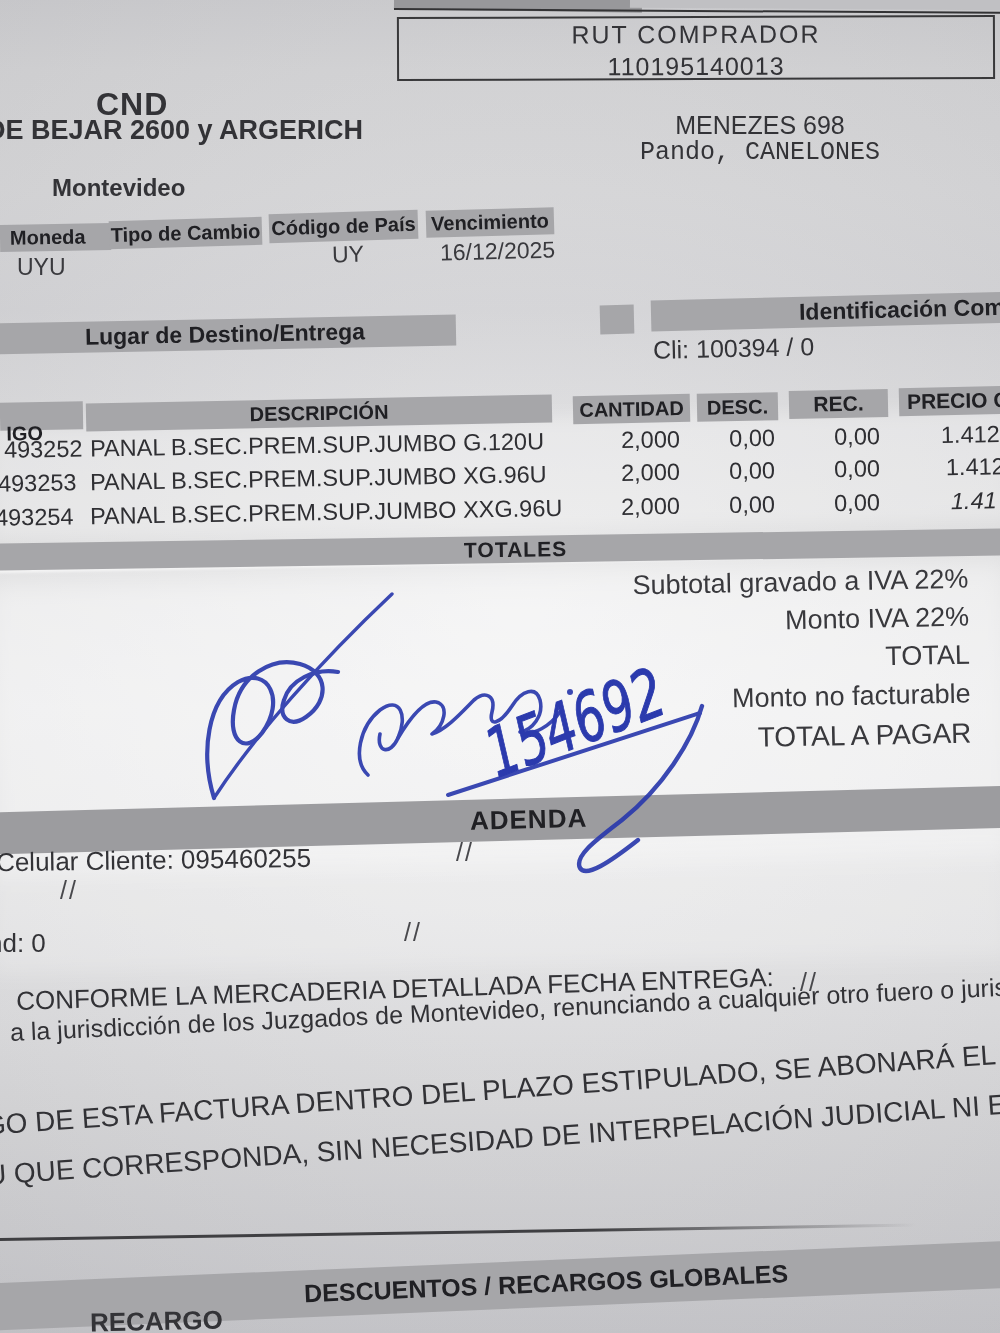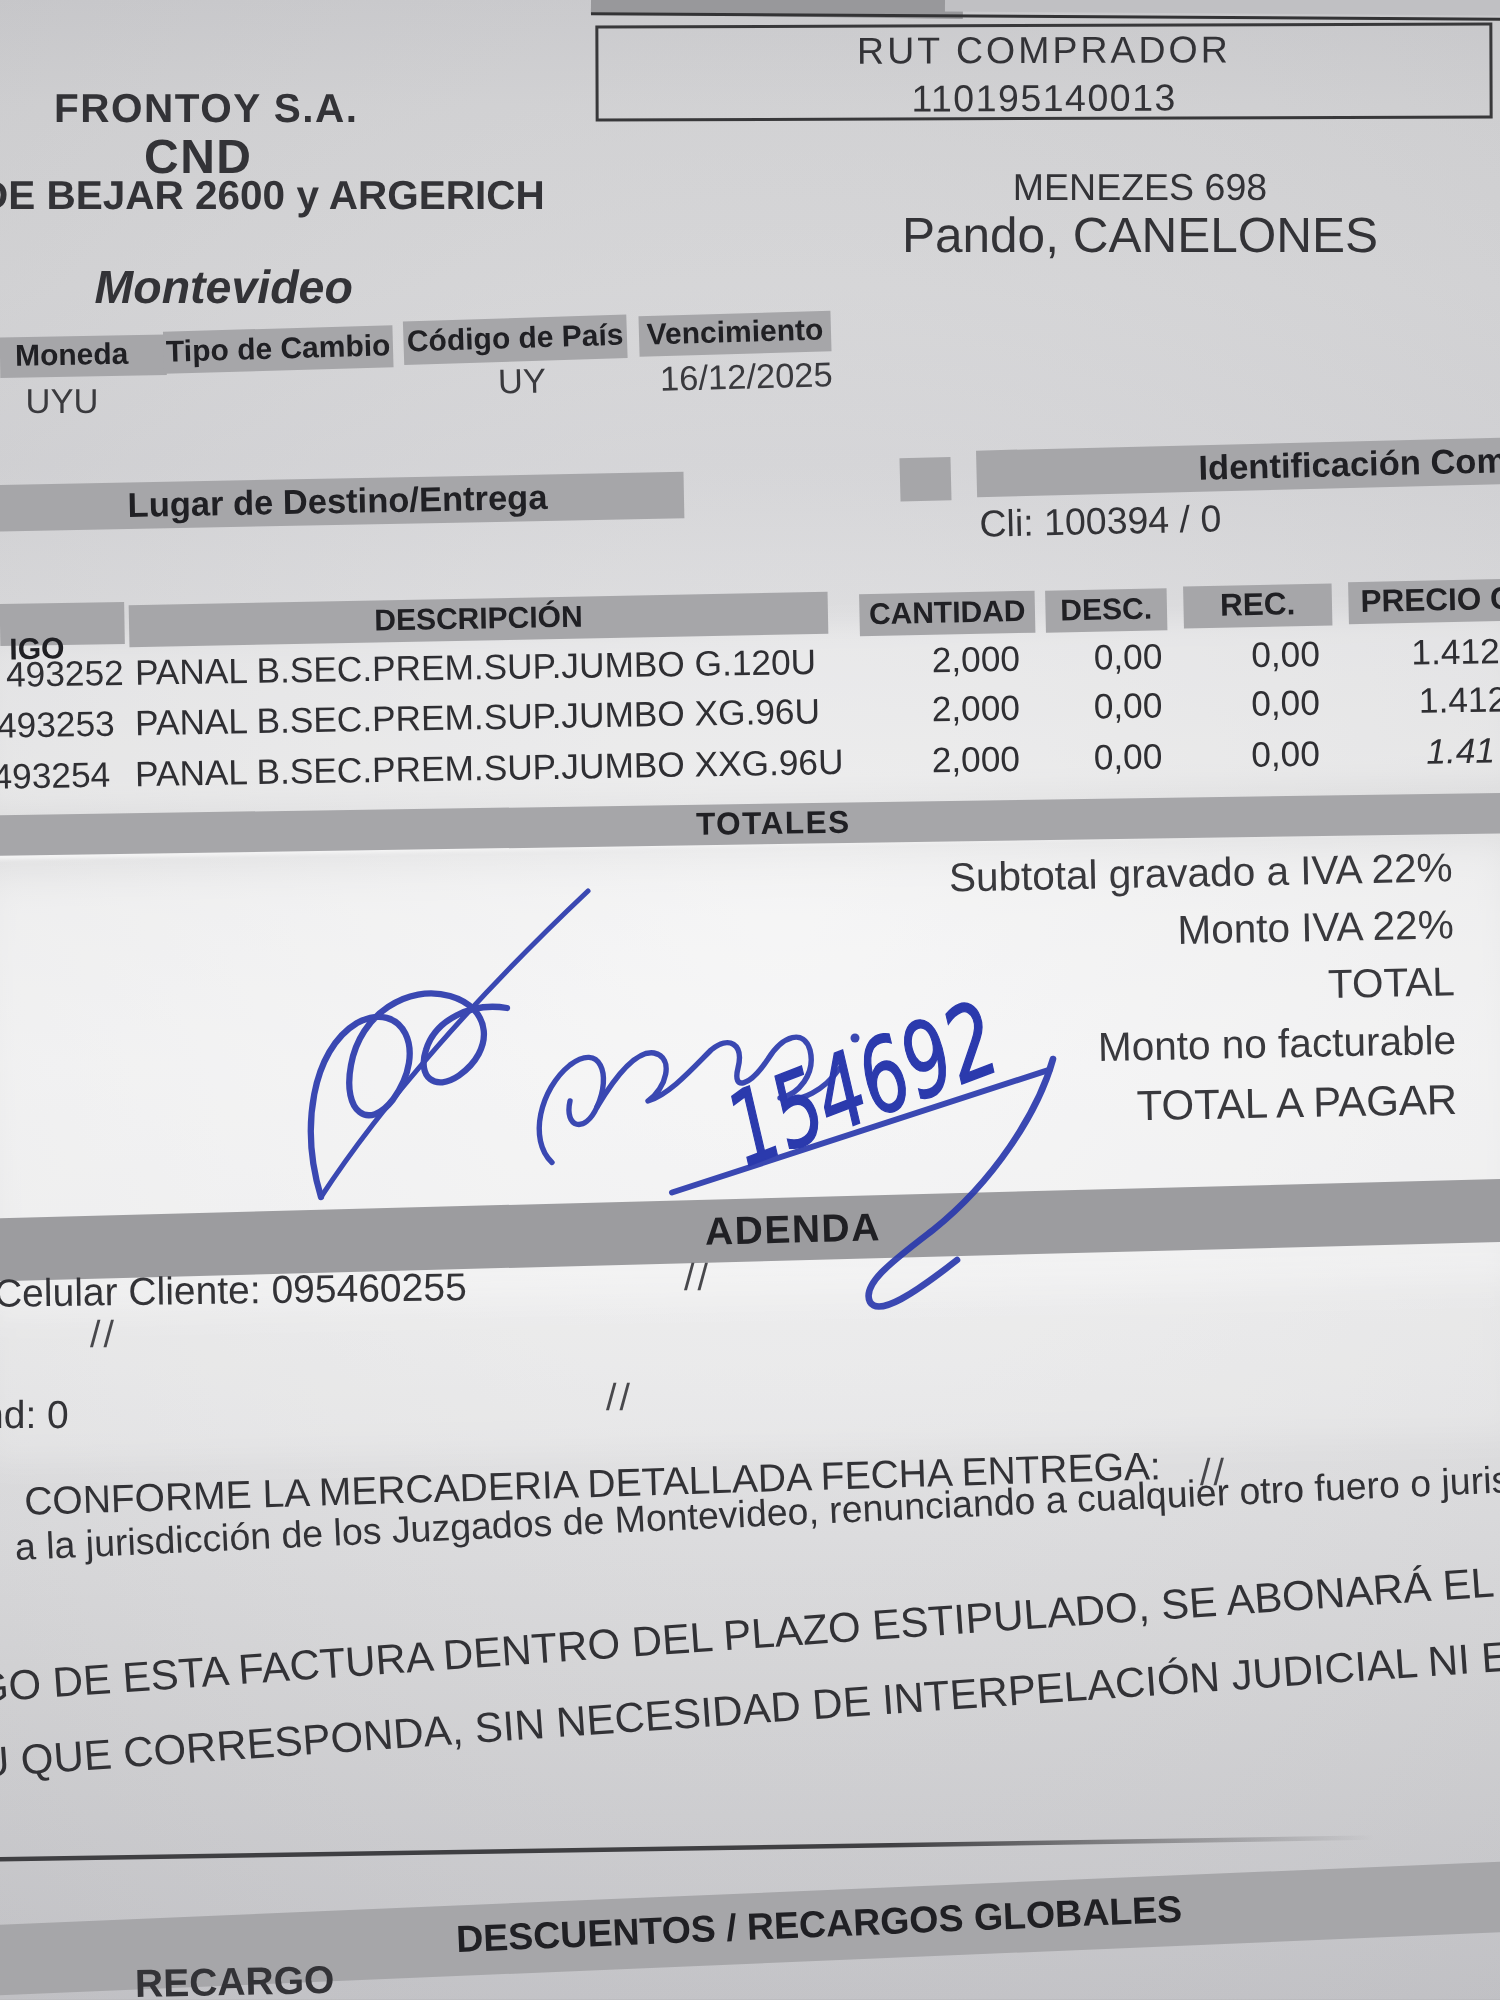--- a/index.html
+++ b/index.html
@@ -29,31 +29,30 @@
 
   <div class="band" style="left:-10px;top:418px;width:1020px;height:112px;background:rgba(255,255,255,0.30);transform:rotate(-1deg);filter:blur(8px);"></div>
   <div class="band" style="left:-10px;top:572px;width:1020px;height:290px;background:rgba(255,255,255,0.42);transform:rotate(-1.2deg);filter:blur(12px);"></div>
   <div class="band" style="left:-10px;top:846px;width:1020px;height:120px;background:rgba(255,255,255,0.22);transform:rotate(-1deg);filter:blur(10px);"></div>
   <div class="band" style="left:-10px;top:560px;width:1020px;height:3px;background:rgba(255,255,255,0.85);transform:rotate(-1.1deg);filter:blur(1.5px);"></div>
 
   <div class="abs" style="left:394px;top:-6px;width:248px;height:17px;background:#98989b;transform:rotate(0.8deg);"></div>
   <div class="abs" style="left:630px;top:-6px;width:380px;height:15px;background:#c0c0c3;transform:rotate(0.4deg);"></div>
   <div class="abs" style="left:394px;top:10px;width:616px;height:2px;background:#333335;transform:rotate(0.35deg);"></div>
 
-  <div class="abs" style="left:36px;top:57px;font-weight:700;font-size:27px;letter-spacing:1px;">FRONTOY S.A.</div>
   <div class="abs" style="left:96px;top:86px;font-weight:700;font-size:32px;letter-spacing:1px;">CND</div>
   <div class="abs" style="left:-14px;top:115px;font-weight:700;font-size:27px;white-space:nowrap;">DE BEJAR 2600 y ARGERICH</div>
-  <div class="abs" style="left:63px;top:174px;font-weight:700;font-size:31px;font-style:italic;">Montevideo</div>
+  <div class="abs" style="left:52px;top:174px;font-weight:700;font-size:24px;">Montevideo</div>
 
   <div class="abs" style="left:397px;top:16px;width:594px;height:60px;border:2px solid #38383a;transform:rotate(-0.2deg);">
     <div style="text-align:center;font-size:25px;letter-spacing:2px;margin-top:2px;">RUT COMPRADOR</div>
     <div style="text-align:center;font-size:25px;letter-spacing:1px;margin-top:3px;">110195140013</div>
   </div>
   <div class="abs" style="left:520px;top:111px;width:480px;text-align:center;font-size:25px;">MENEZES 698</div>
-  <div class="abs" style="left:520px;top:138px;width:480px;text-align:center;font-size:33px;">Pando, CANELONES</div>
+  <div class="abs" style="left:520px;top:138px;width:480px;text-align:center;font-size:25px;font-family:Liberation Mono, monospace;">Pando, CANELONES</div>
 
   <div class="bar" style="left:0;top:224px;width:101px;height:27px;transform:rotate(-1deg);padding-left:10px;">
       <span class="t" style="font-size:20px;">Moneda</span>
     </div>
   <div class="bar" style="left:109px;top:219px;width:153px;height:28px;transform:rotate(-1.6deg);justify-content:center;">
       <span class="t" style="font-size:20px;">Tipo de Cambio</span>
     </div>
   <div class="bar" style="left:269px;top:212px;width:149px;height:29px;transform:rotate(-1.8deg);justify-content:center;">
       <span class="t" style="font-size:20px;">Código de País</span>
     </div>

